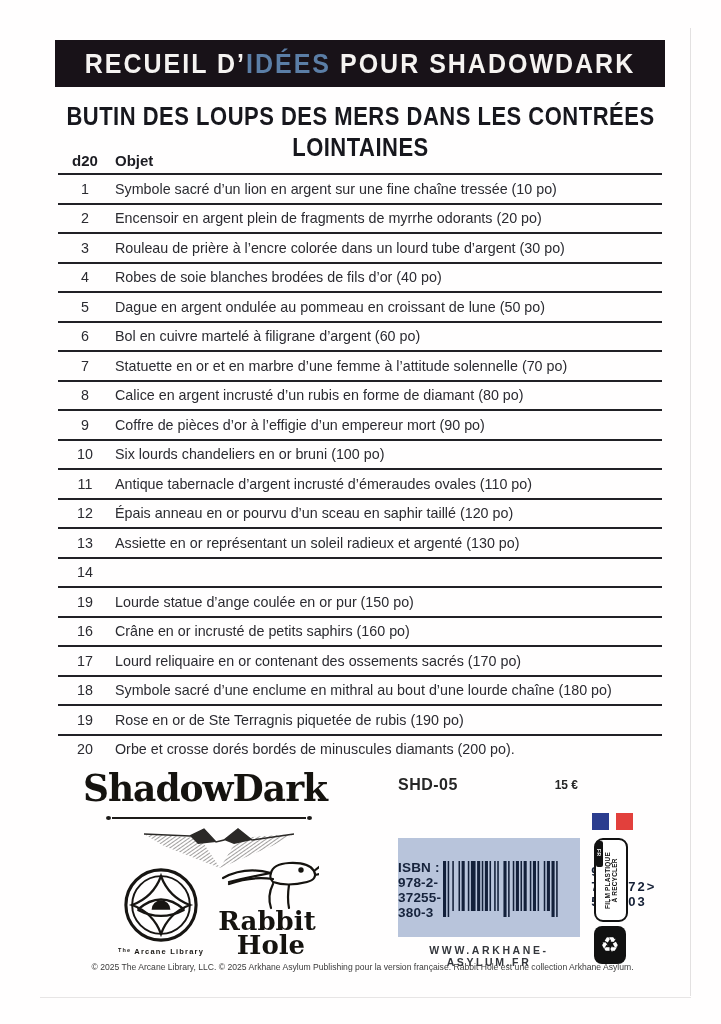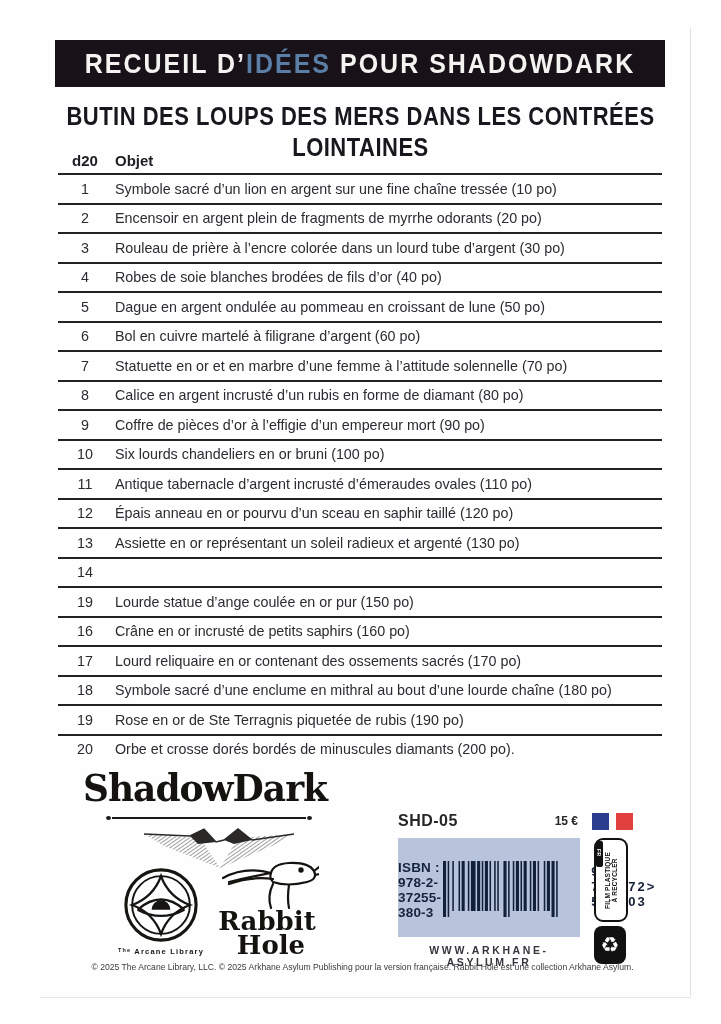--- a/index.html
+++ b/index.html
@@ -36,21 +36,21 @@
   .sd-rule:before,.sd-rule:after{content:"";position:absolute;top:-1px;width:5px;height:4px;background:#1c1a18;border-radius:50%;}
   .sd-rule:before{left:-6px;}
   .sd-rule:after{right:-6px;}
   .mountains{position:absolute;left:138px;top:822px;}
   .arcane{position:absolute;left:113px;top:866px;width:96px;text-align:center;}
   .arcane-caption{margin-top:3px;font-size:7.5px;font-weight:700;letter-spacing:1.2px;color:#181613;white-space:nowrap;}
   .arcane-caption .tiny{font-size:5.5px;vertical-align:2px;}
   .rabbit{position:absolute;left:214px;top:858px;width:106px;text-align:left;}
 
   
-  .ref-row{position:absolute;left:398px;top:812px;width:180px;display:flex;
+  .ref-row{position:absolute;left:398px;top:776px;width:180px;display:flex;
            justify-content:space-between;align-items:center;}
   .sku{font-size:16px;font-weight:700;color:#262626;letter-spacing:.5px;}
   .price{font-size:12px;font-weight:700;color:#262626;}
   .flag{position:absolute;left:592px;top:813px;display:flex;gap:7px;}
   .flag .b{width:17px;height:17px;background:#2b3d8f;}
   .flag .r{width:17px;height:17px;background:#e2403c;}
 
   .barcode-panel{position:absolute;left:398px;top:838px;width:182px;height:99px;background:#b8c4db;
                  display:flex;flex-direction:row;align-items:center;}
   .isbn{margin-top:4px;font-size:13.5px;font-weight:700;color:#16233c;letter-spacing:.2px;}

